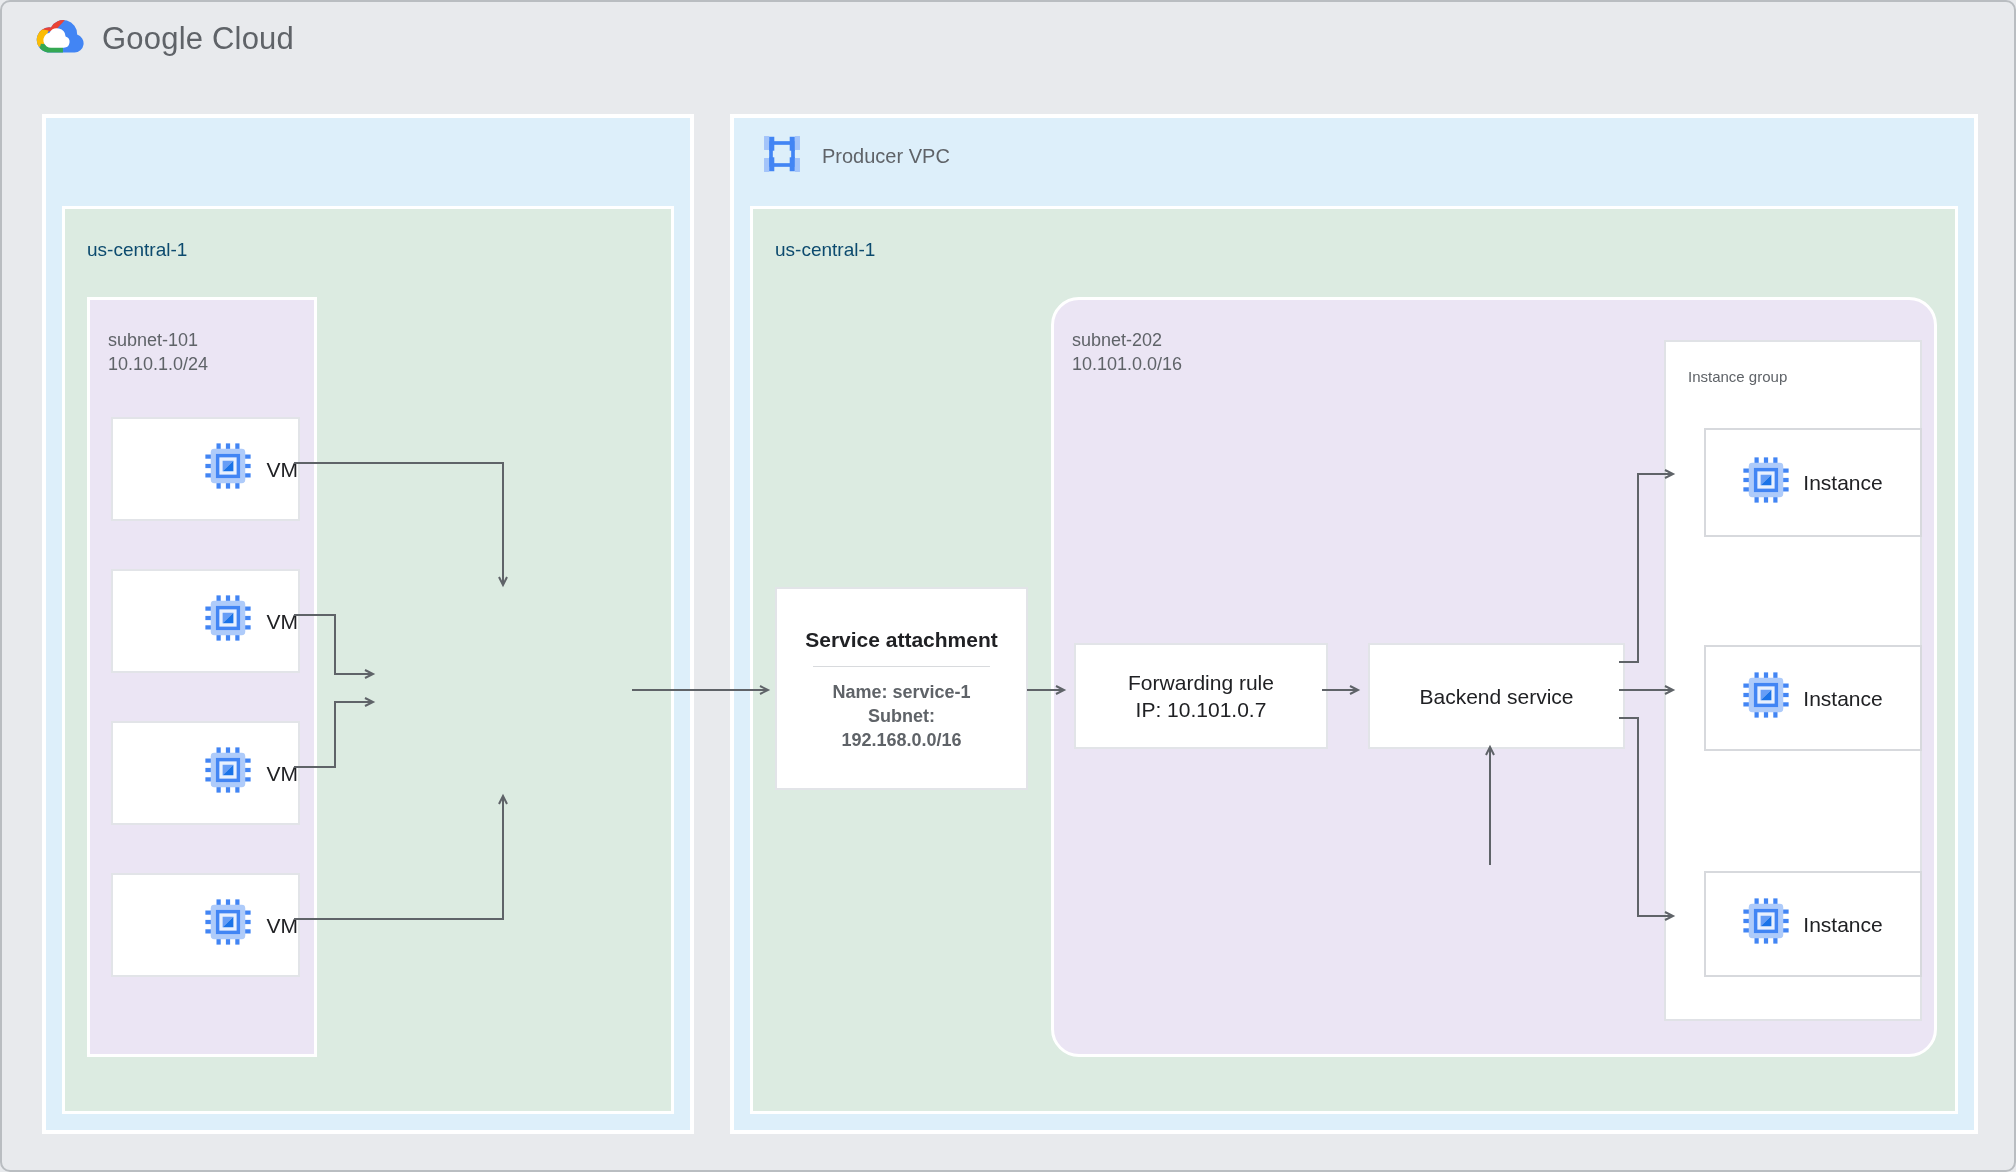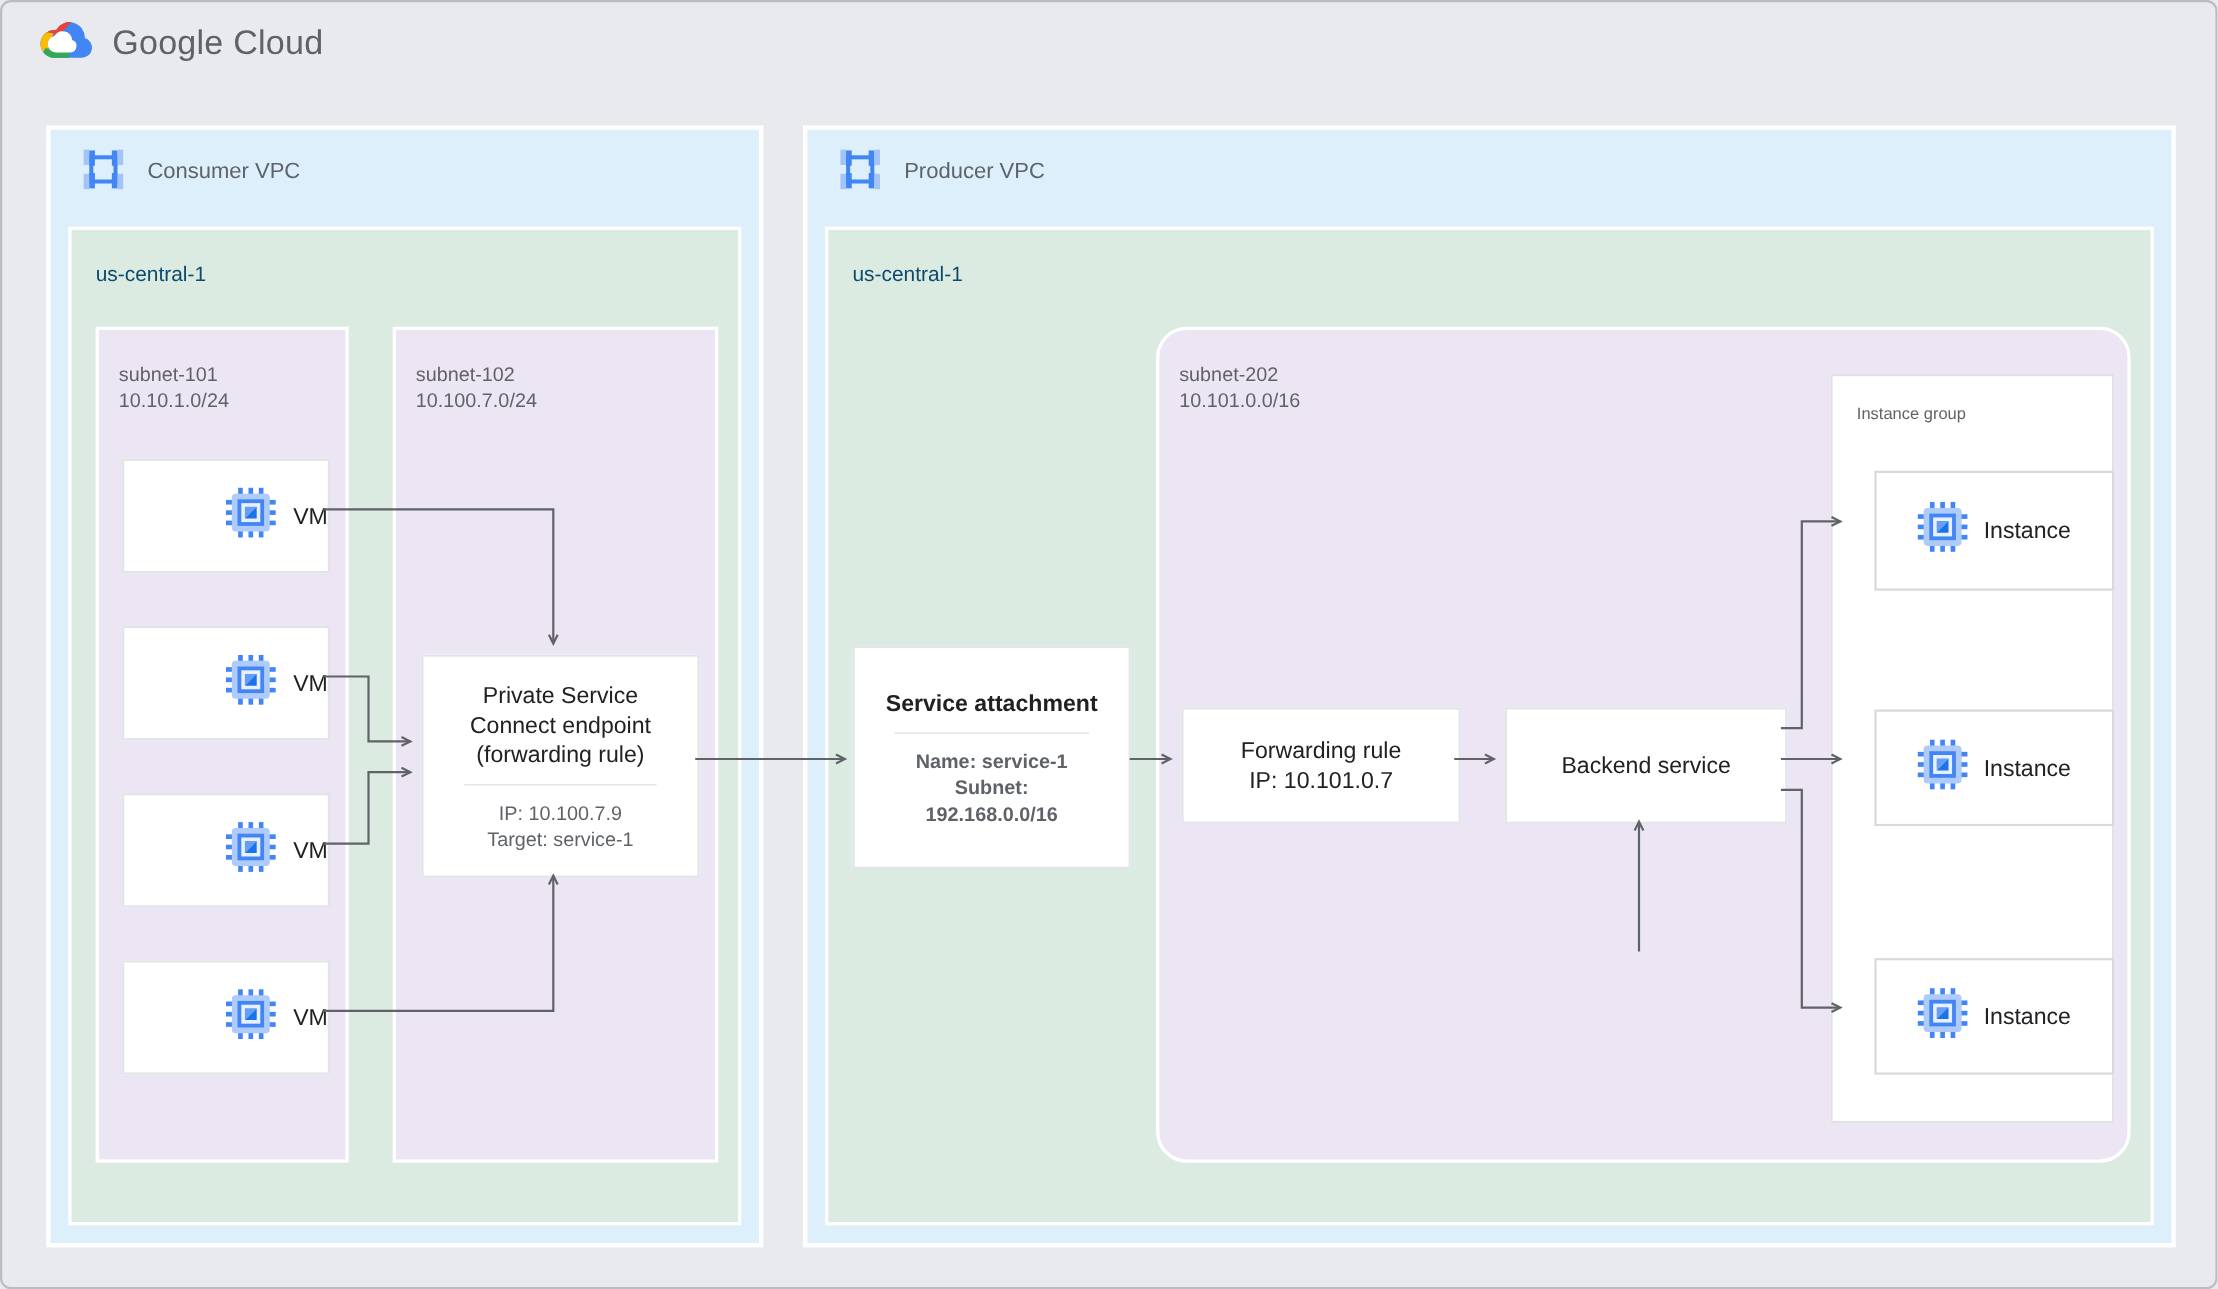--- a/index.html
+++ b/index.html
@@ -54,38 +54,20 @@
         <polygon points="12,0 38,0 24,15 4,18" fill="#ea4335"></polygon>
         <polygon points="0,12 17,15 11,32 0,32" fill="#fbbc05"></polygon>
         <polygon points="9,29 32,31 32,48 4,48" fill="#34a853"></polygon>
         <path d="M21 33 h12 a6 6 0 0 0 1.8-11.7 A9 9 0 0 0 18 17.5 a7.6 7.6 0 0 0 3 15.5z" fill="#ffffff"></path>
       </g>
     </svg>
     <span class="logo-text">Google Cloud</span>
   </div>
 
   <section class="vpc vpc-consumer">
-    <div class="vpc-header">
-      <span class="icon-slot">
-  <svg width="44" height="44" viewBox="0 0 24 24">
-    <rect x="6" y="6" width="12" height="12" fill="none" stroke="#4285f4" stroke-width="2"></rect>
-    <g>
-      <rect x="2.2" y="2.2" width="2.8" height="7.6" fill="#a3c4fa"></rect>
-              <rect x="5.0" y="2.6" width="2.8" height="7.6" fill="#4285f4"></rect>
-      <rect x="16.2" y="2.6" width="2.8" height="7.6" fill="#4285f4"></rect>
-              <rect x="19.0" y="2.2" width="2.8" height="7.6" fill="#a3c4fa"></rect>
-      <rect x="2.2" y="14.2" width="2.8" height="7.6" fill="#a3c4fa"></rect>
-              <rect x="5.0" y="13.8" width="2.8" height="7.6" fill="#4285f4"></rect>
-      <rect x="16.2" y="13.8" width="2.8" height="7.6" fill="#4285f4"></rect>
-              <rect x="19.0" y="14.2" width="2.8" height="7.6" fill="#a3c4fa"></rect>
-    </g>
-  </svg>
-</span>
-      <span class="vpc-label">Consumer VPC</span>
-    </div>
 
     <div class="region region-consumer">
       <div class="region-label">us-central-1</div>
 
       <div class="subnet" style="left:22px;top:88px;width:230px;height:760px;">
         <div class="subnet-label">
           <span>subnet-101</span>
           <span>10.10.1.0/24</span>
         </div>
         <div class="node vm-node" style="left:21px;top:117px;width:189px;height:104px;">
@@ -183,32 +165,20 @@
     <rect x="3" y="3" width="18" height="18" rx="1.8" fill="#aecbfa"></rect>
     <rect x="6.6" y="6.6" width="10.8" height="10.8" fill="#e8f0fe" stroke="#4285f4" stroke-width="1.8"></rect>
     <path d="M9.2 9.2 L14.8 9.2 L9.2 14.8 Z" fill="#669df6"></path>
     <path d="M14.8 9.2 L14.8 14.8 L9.2 14.8 Z" fill="#1a73e8"></path>
   </svg>
 </span>
           <span>VM</span>
         </div>
       </div>
 
-      <div class="subnet" style="left:292px;top:88px;width:296px;height:760px;">
-        <div class="subnet-label">
-          <span>subnet-102</span>
-          <span>10.100.7.0/24</span>
-        </div>
-        <div class="node" style="left:23px;top:295px;width:253px;height:203px;padding:0 18px;">
-          <div>Private Service Connect endpoint (forwarding rule)</div>
-          <div class="divider"></div>
-          <div class="sub">IP: 10.100.7.9</div>
-          <div class="sub">Target: service-1</div>
-        </div>
-      </div>
     </div>
   </section>
 
   <section class="vpc vpc-producer">
     <div class="vpc-header">
       <span class="icon-slot">
   <svg width="44" height="44" viewBox="0 0 24 24">
     <rect x="6" y="6" width="12" height="12" fill="none" stroke="#4285f4" stroke-width="2"></rect>
     <g>
       <rect x="2.2" y="2.2" width="2.8" height="7.6" fill="#a3c4fa"></rect>

